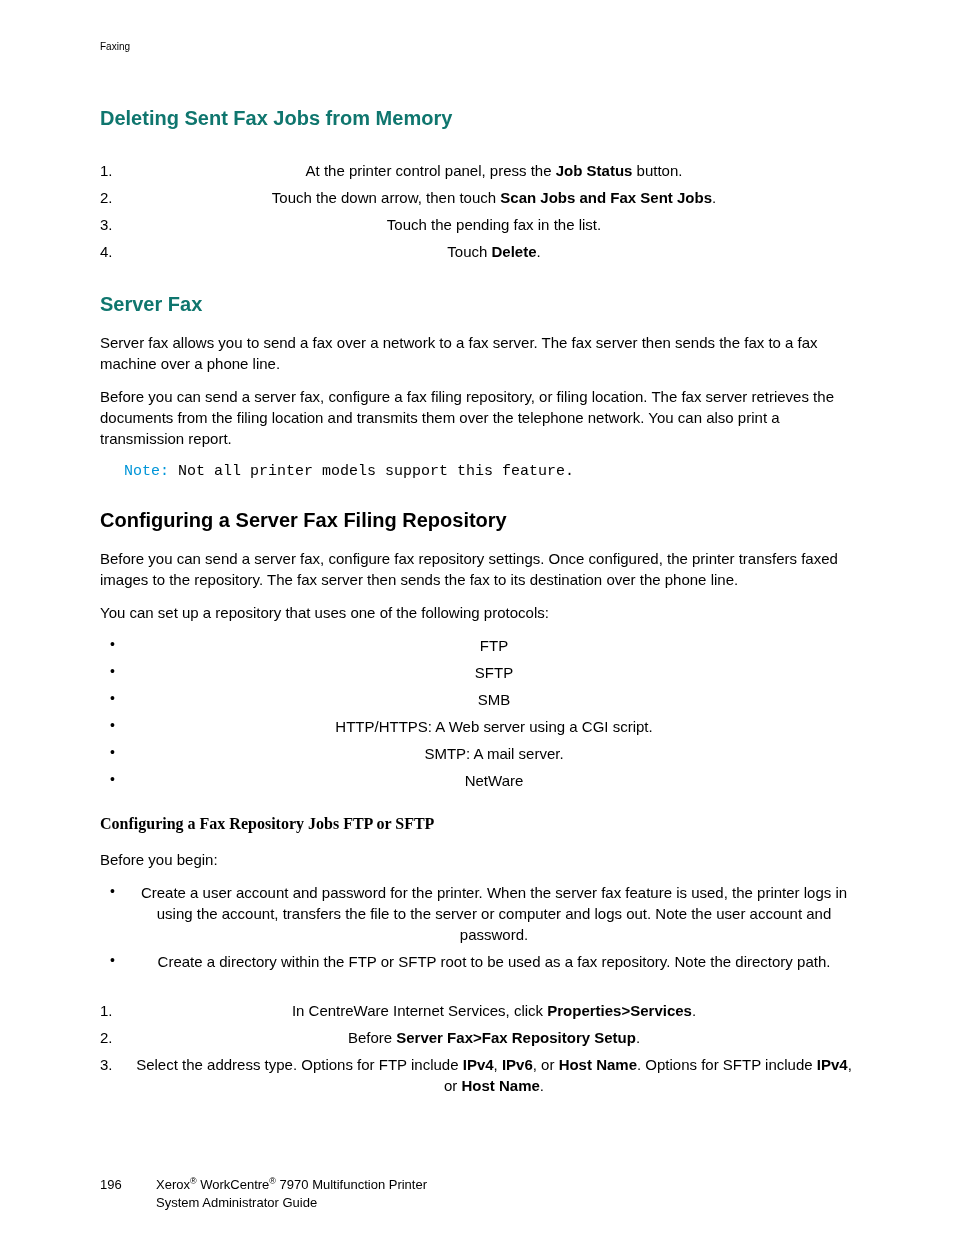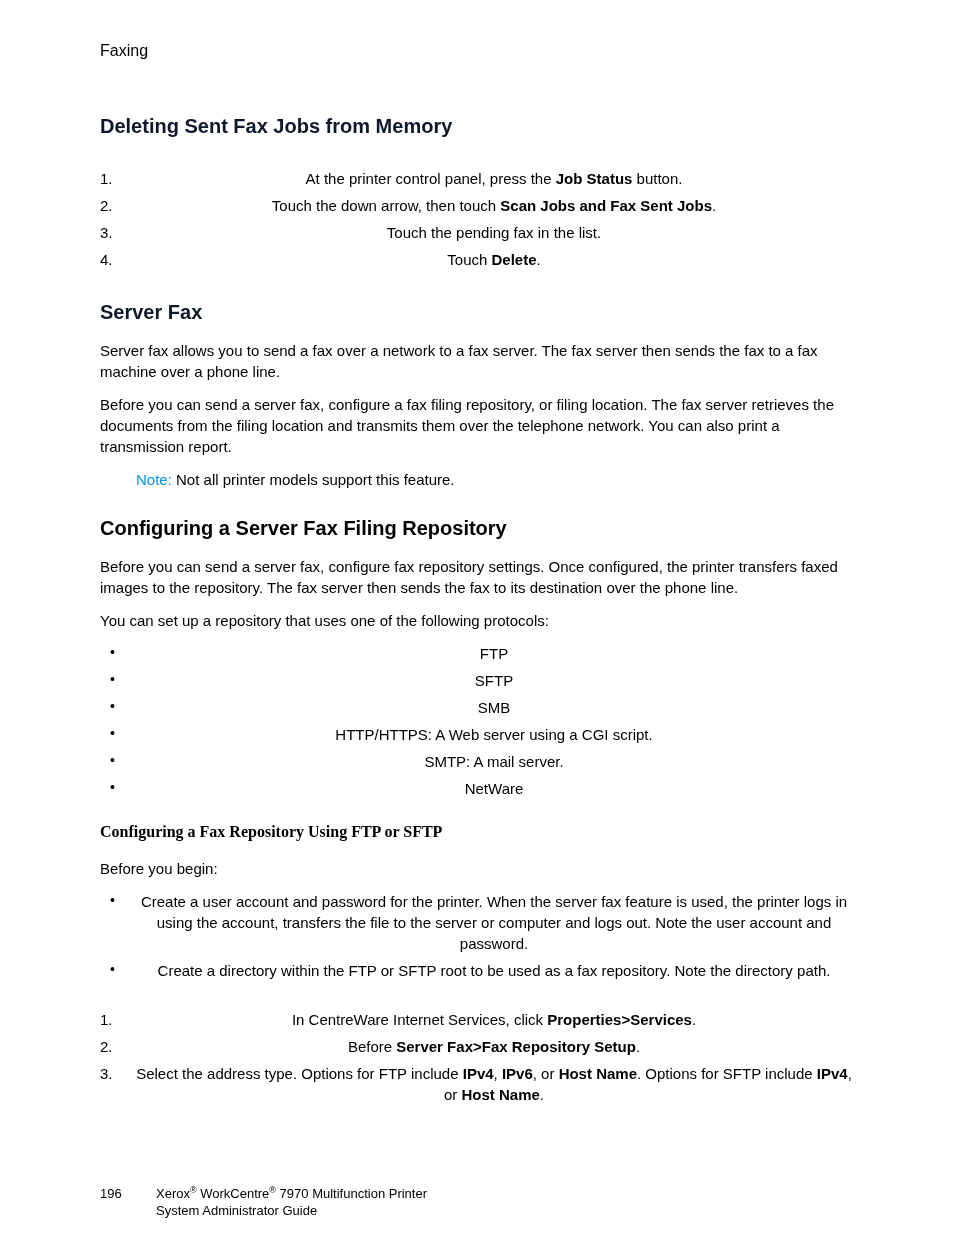--- a/index.html
+++ b/index.html
@@ -6,25 +6,25 @@
     font-family: "Segoe UI", Arial, sans-serif;
     margin: 0;
     padding: 40px 100px 40px 100px;
     color: #000;
     font-size: 15px;
     line-height: 1.4;
     max-width: 954px;
     box-sizing: border-box;
   }
   .header-label {
-    font-size: 16px;
+    font-size: 10px;
     margin-bottom: 50px;
   }
   h2.blue {
-    color: #0f172a;
+    color: #0f766e;
     font-weight: 600;
     font-size: 20px;
     margin-top: 28px;
     margin-bottom: 14px;
   }
   h3.sub {
     font-weight: 700;
     font-size: 20px;
     margin-top: 24px;
     margin-bottom: 14px;
@@ -66,21 +66,21 @@
     text-align: center;
   }
   ul > li::before {
     content: "\2022";
     position: absolute;
     left: 10px;
     font-size: 14px;
   }
   p { margin: 12px 0; }
   .note-label { color: #0095d8; }
-  .indent { margin-left: 36px; }
+  .indent { margin-left: 24px; font-family: Liberation Mono, monospace; }
   .footer {
     margin-top: 80px;
     font-size: 13px;
     display: flex;
   }
   .footer .pagenum { width: 56px; }
   .sup { vertical-align: super; font-size: 9px; }
   b { font-weight: 700; }
   .footer-block { line-height: 1.3; }
 </style>
@@ -107,21 +107,21 @@
 <p>You can set up a repository that uses one of the following protocols:</p>
 <ul>
   <li>FTP</li>
   <li>SFTP</li>
   <li>SMB</li>
   <li>HTTP/HTTPS: A Web server using a CGI script.</li>
   <li>SMTP: A mail server.</li>
   <li>NetWare</li>
 </ul>
 
-<h4 class="serif">Configuring a Fax Repository Using FTP or SFTP</h4>
+<h4 class="serif">Configuring a Fax Repository Jobs FTP or SFTP</h4>
 <p>Before you begin:</p>
 <ul>
   <li>Create a user account and password for the printer. When the server fax feature is used, the printer logs in using the account, transfers the file to the server or computer and logs out. Note the user account and password.</li>
   <li>Create a directory within the FTP or SFTP root to be used as a fax repository. Note the directory path.</li>
 </ul>
 <ol>
   <li><span>In CentreWare Internet Services, click </span><b>Properties&gt;Services</b><span>.</span></li>
   <li><span>Before </span><b>Server Fax&gt;Fax Repository Setup</b><span>.</span></li>
   <li><span>Select the address type. Options for FTP include </span><b>IPv4</b><span>, </span><b>IPv6</b><span>, or </span><b>Host Name</b><span>. Options for SFTP include </span><b>IPv4</b><span>, or </span><b>Host Name</b><span>.</span></li>
 </ol>

